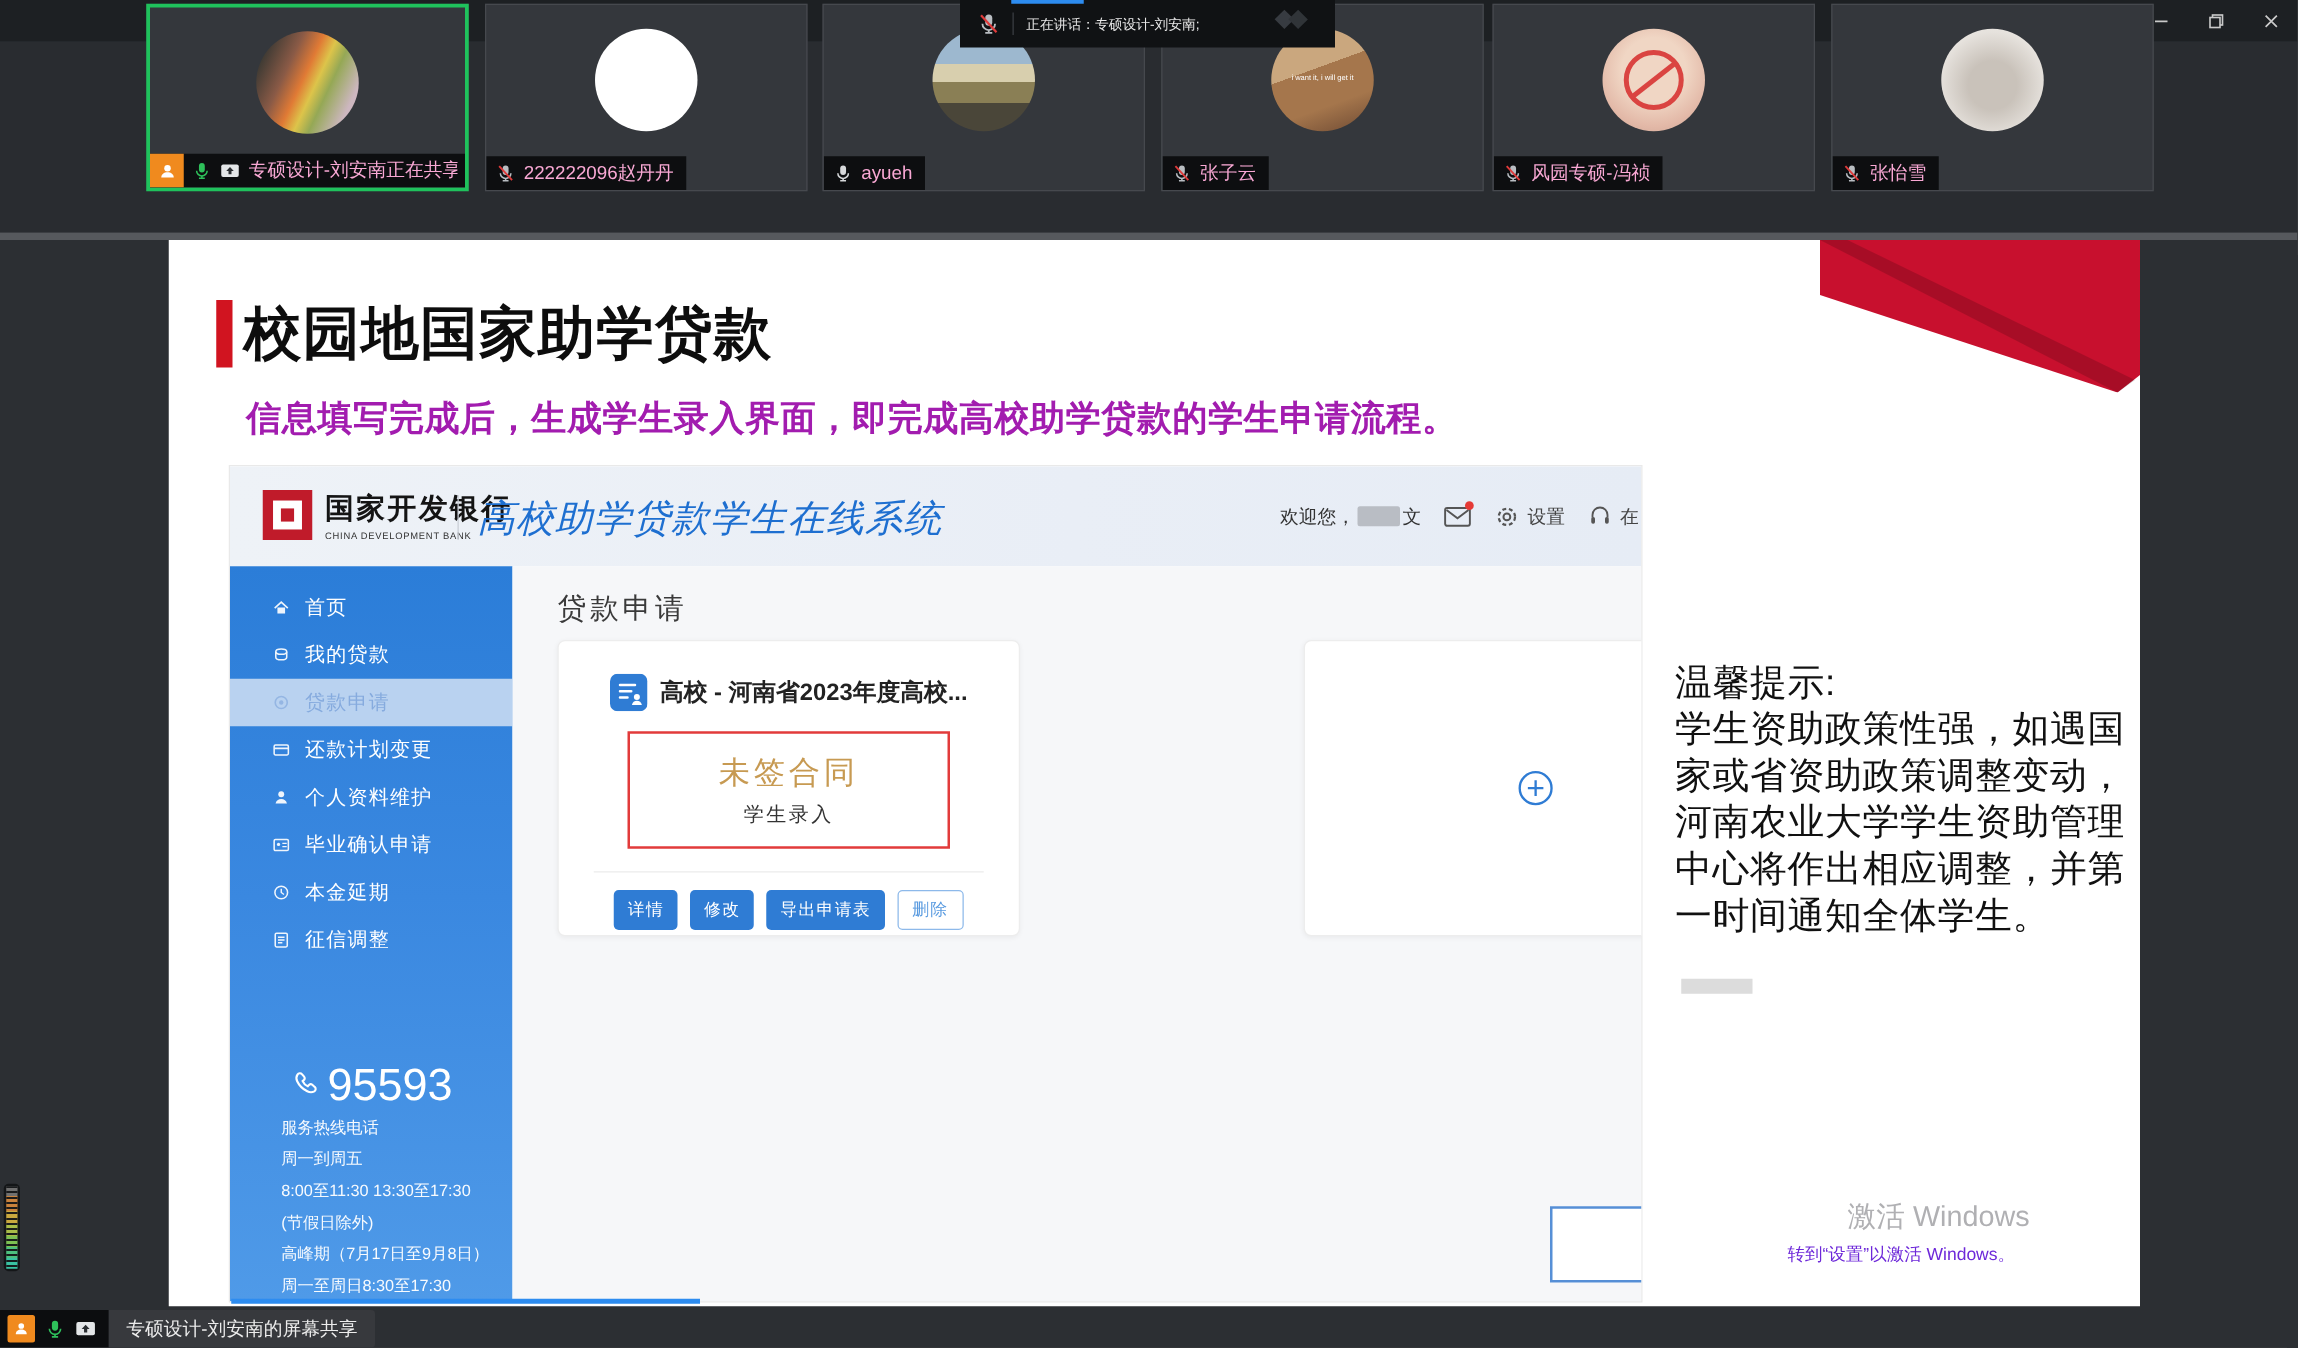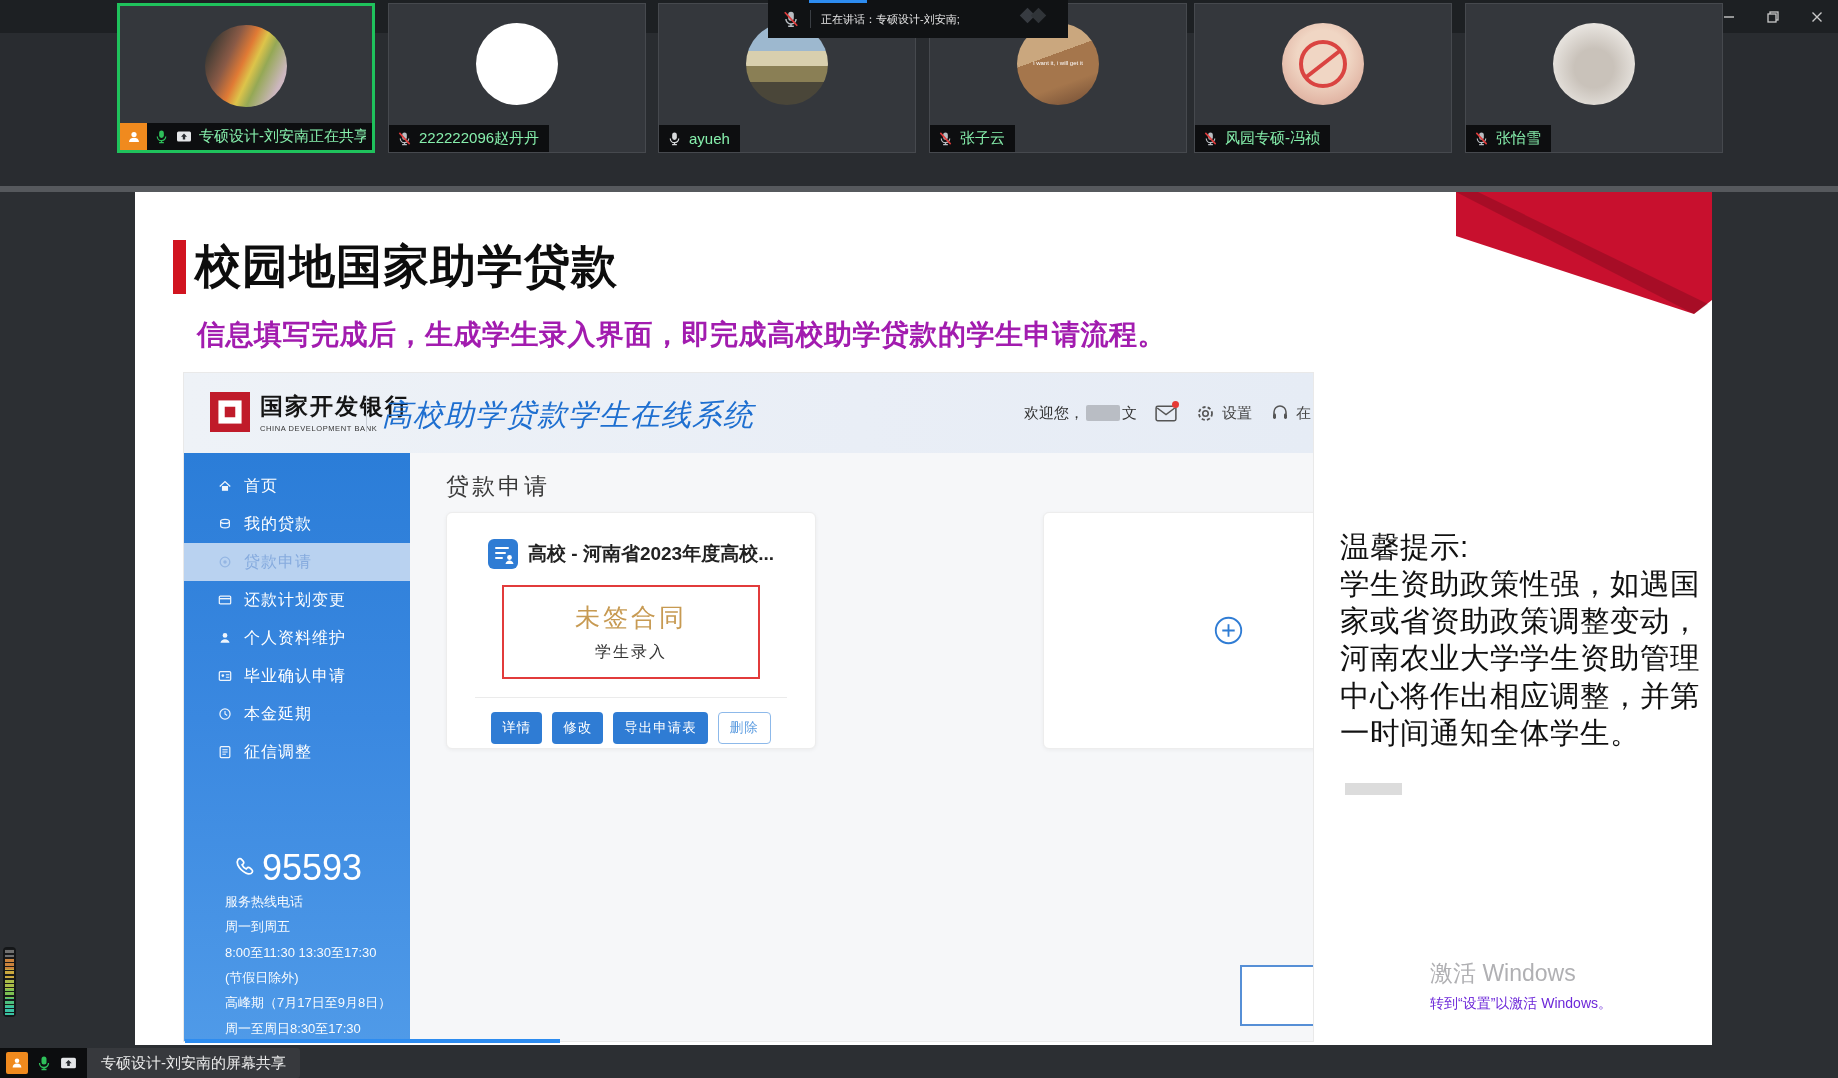--- a/index.html
+++ b/index.html
@@ -32,21 +32,21 @@
   .av4 { background:linear-gradient(160deg,#caa77e 0 40%,#a5764c 40% 70%,#6e4a33 100%); }
   .av4 .cap { font-size:6px; color:#fff; text-align:center; line-height:1.3; }
   .av5 { background:radial-gradient(circle at 50% 40%,#f0d6c4 0 40%,#e3b9a8 70%,#caa090 100%); position:relative; }
   .nosign { width:48px; height:48px; border:4px solid #d62b2b; border-radius:50%; position:relative; opacity:.85; }
   .nosign:before { content:""; position:absolute; left:-2px; top:18px; width:44px; height:4px; background:#d62b2b; transform:rotate(-38deg); }
   .av6 { background:radial-gradient(circle at 50% 55%,#c9c2ba 0 32%,#e6e2dd 70%,#efece8 100%); }
   .namebar { position:absolute; left:0; bottom:0; height:27px; display:flex; align-items:center; gap:7px;
     background:rgba(8,9,10,.88); padding:0 10px 0 8px; max-width:100%; }
   .namebar.full { width:100%; padding:0 6px 0 0; }
   .hostbadge { width:27px; height:27px; background:#f08a1e; display:flex; align-items:center; justify-content:center; flex:none; }
-  .pname { font-size:15px; color:#86efac; white-space:nowrap; overflow:hidden; }
+  .pname { font-size:15px; color:#f9a8d4; white-space:nowrap; overflow:hidden; }
   .micgreen { color:#2ec05a; display:flex; } .micgray { color:#d7d9db; display:flex; } .micmuted { color:#b9bdc2; display:flex; }
 
   
   .mainarea { position:absolute; left:0; top:192px; width:1838px; height:886px; background:#2c2f33; }
   .slide { position:absolute; left:135px; top:0; width:1577px; height:853px; background:#ffffff; overflow:hidden; }
 
   .titlerow { position:absolute; left:38px; top:44px; display:flex; align-items:baseline; }
   .redbar { width:13px; height:54px; background:#d11420; align-self:center; margin-right:9px; }
   .bigtitle { font-size:46px; font-weight:900; color:#0d0d0d; letter-spacing:1px; }
   .smalltitle { font-size:29px; font-weight:800; color:#0d0d0d; margin-left:12px; }
@@ -54,21 +54,21 @@
 
   
   .corner { position:absolute; right:0; top:0; }
 
   
   .tipblock { position:absolute; left:1205px; top:336px; width:372px; font-size:29.5px; font-weight:500;
     color:#111; line-height:1.26; letter-spacing:.5px; }
   .tipsmear { position:absolute; left:1210px; top:591px; width:57px; height:12px; background:#dcdcdc; }
 
   .watermark { position:absolute; left:1295px; top:766px; color:#b0b0b3; }
-  .watermark .w1 { font-size:23px; }
+  .watermark .w1 { font-size:23px;margin-left:48px; }
   .watermark .w2 { font-size:14px; margin-top:6px; color:#6d28d9; }
 
   
   .bankshot { position:absolute; left:49px; top:181px; width:1129px; height:668px; background:#fff; overflow:hidden;
     box-shadow:0 0 0 1px #e9e9e9; }
   .bankheader { position:absolute; left:0; top:0; width:1129px; height:80px;
     background:linear-gradient(90deg,#eef2f7 0%,#e9eef6 60%,#e6ecf5 100%); }
   .banklogo { position:absolute; left:26px; top:18px; display:flex; align-items:center; gap:10px; }
   .logotext .cn { font-size:23px; font-weight:700; color:#141414; letter-spacing:2px; }
   .logotext .en { font-size:7.5px; color:#333; letter-spacing:.6px; margin-top:2px; }

